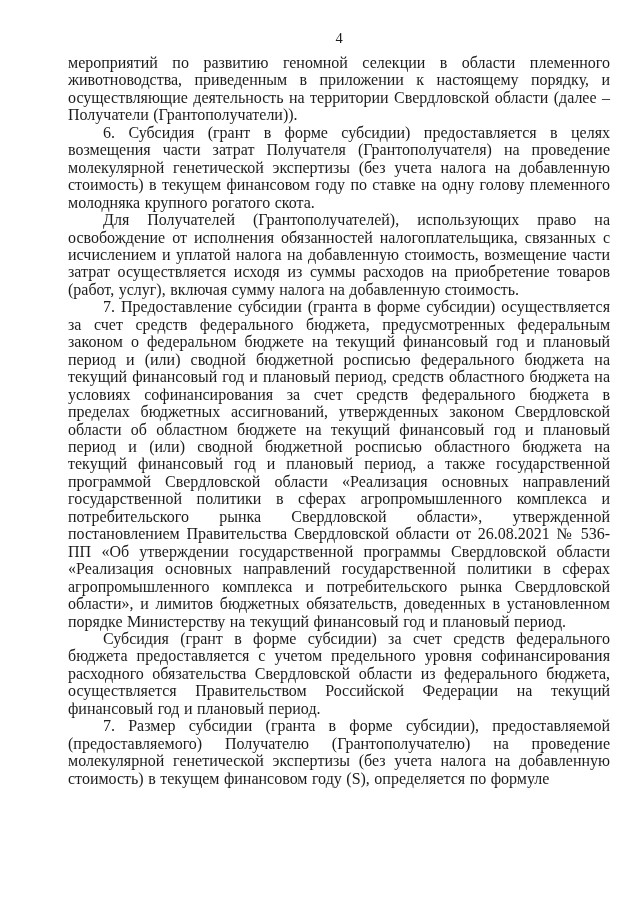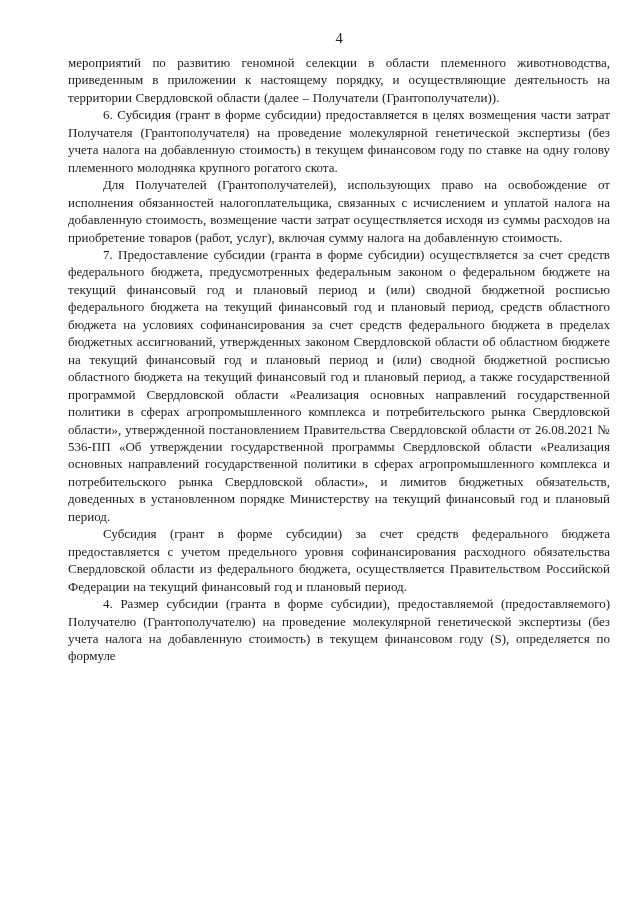--- a/index.html
+++ b/index.html
@@ -26,21 +26,21 @@
     font-size: 14.5px;
     line-height: 17px;
     margin-bottom: 7px;
     
   }
   .content {
     width: 542px;
   }
   .para {
     margin: 0;
-    font-size: 13px;
+    font-size: 16px;
     line-height: 17.45px;
     text-align: justify;
     text-indent: 35px;
     word-spacing: 0.5px;
     hyphens: none;
   }
   .para.no-indent {
     text-indent: 0;
   }
 </style>
@@ -48,15 +48,15 @@
 <body>
 
 <div class="page">
   <div class="page-number">4</div>
   <div class="content">
     <p class="para no-indent">мероприятий по развитию геномной селекции в области племенного животноводства, приведенным в приложении к настоящему порядку, и осуществляющие деятельность на территории Свердловской области (далее – Получатели (Грантополучатели)).</p>
     <p class="para">6. Субсидия (грант в форме субсидии) предоставляется в целях возмещения части затрат Получателя (Грантополучателя) на проведение молекулярной генетической экспертизы (без учета налога на добавленную стоимость) в текущем финансовом году по ставке на одну голову племенного молодняка крупного рогатого скота.</p>
     <p class="para">Для Получателей (Грантополучателей), использующих право на освобождение от исполнения обязанностей налогоплательщика, связанных с исчислением и уплатой налога на добавленную стоимость, возмещение части затрат осуществляется исходя из суммы расходов на приобретение товаров (работ, услуг), включая сумму налога на добавленную стоимость.</p>
     <p class="para">7. Предоставление субсидии (гранта в форме субсидии) осуществляется за счет средств федерального бюджета, предусмотренных федеральным законом о федеральном бюджете на текущий финансовый год и плановый период и (или) сводной бюджетной росписью федерального бюджета на текущий финансовый год и плановый период, средств областного бюджета на условиях софинансирования за счет средств федерального бюджета в пределах бюджетных ассигнований, утвержденных законом Свердловской области об областном бюджете на текущий финансовый год и плановый период и (или) сводной бюджетной росписью областного бюджета на текущий финансовый год и плановый период, а также государственной программой Свердловской области «Реализация основных направлений государственной политики в сферах агропромышленного комплекса и потребительского рынка Свердловской области», утвержденной постановлением Правительства Свердловской области от 26.08.2021 № 536-ПП «Об утверждении государственной программы Свердловской области «Реализация основных направлений государственной политики в сферах агропромышленного комплекса и потребительского рынка Свердловской области», и лимитов бюджетных обязательств, доведенных в установленном порядке Министерству на текущий финансовый год и плановый период.</p>
     <p class="para">Субсидия (грант в форме субсидии) за счет средств федерального бюджета предоставляется с учетом предельного уровня софинансирования расходного обязательства Свердловской области из федерального бюджета, осуществляется Правительством Российской Федерации на текущий финансовый год и плановый период.</p>
-    <p class="para">4. Размер субсидии (гранта в форме субсидии), предоставляемой (предоставляемого) Получателю (Грантополучателю) на проведение молекулярной генетической экспертизы (без учета налога на добавленную стоимость) в текущем финансовом году (S), определяется по формуле</p>
+    <p class="para">7. Размер субсидии (гранта в форме субсидии), предоставляемой (предоставляемого) Получателю (Грантополучателю) на проведение молекулярной генетической экспертизы (без учета налога на добавленную стоимость) в текущем финансовом году (S), определяется по формуле</p>
   </div>
 </div>
 
 </body></html>

